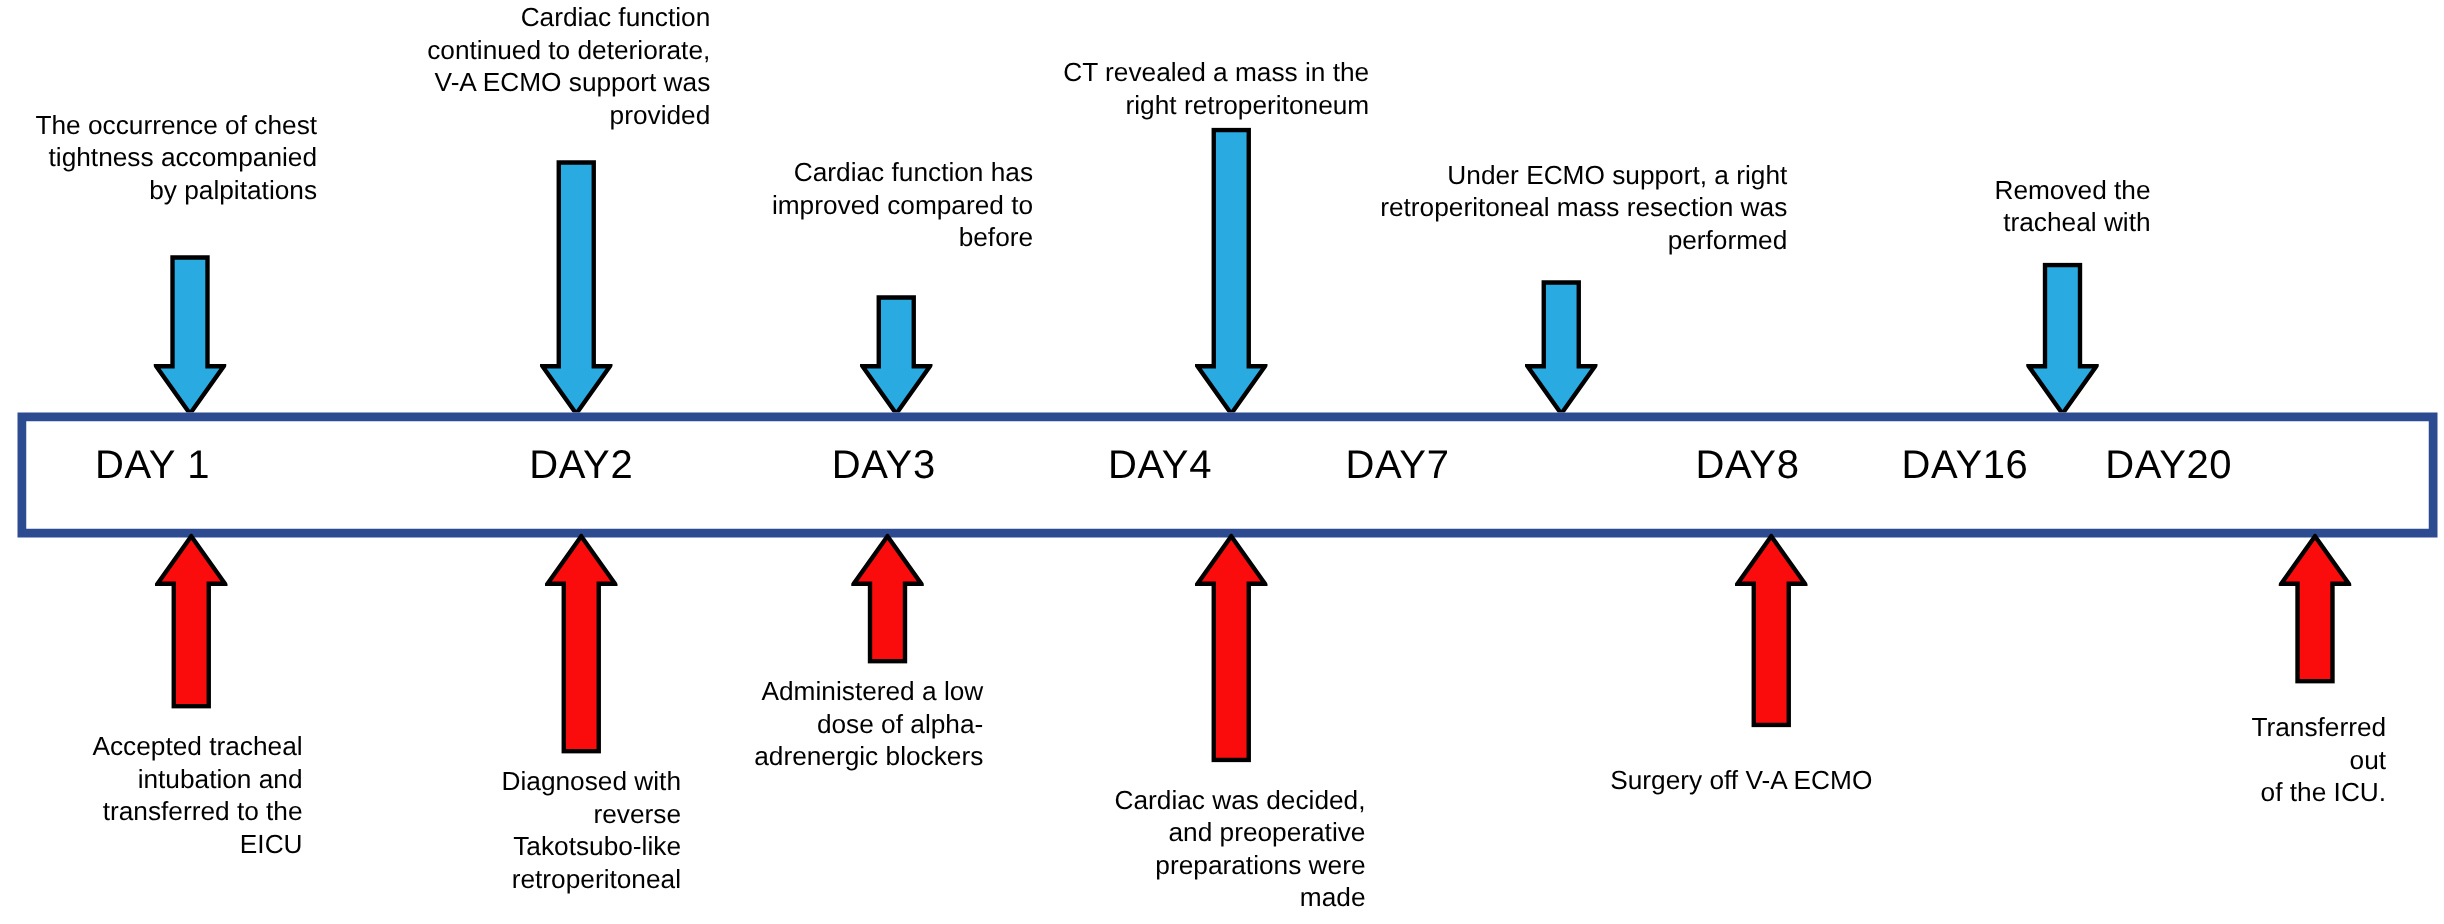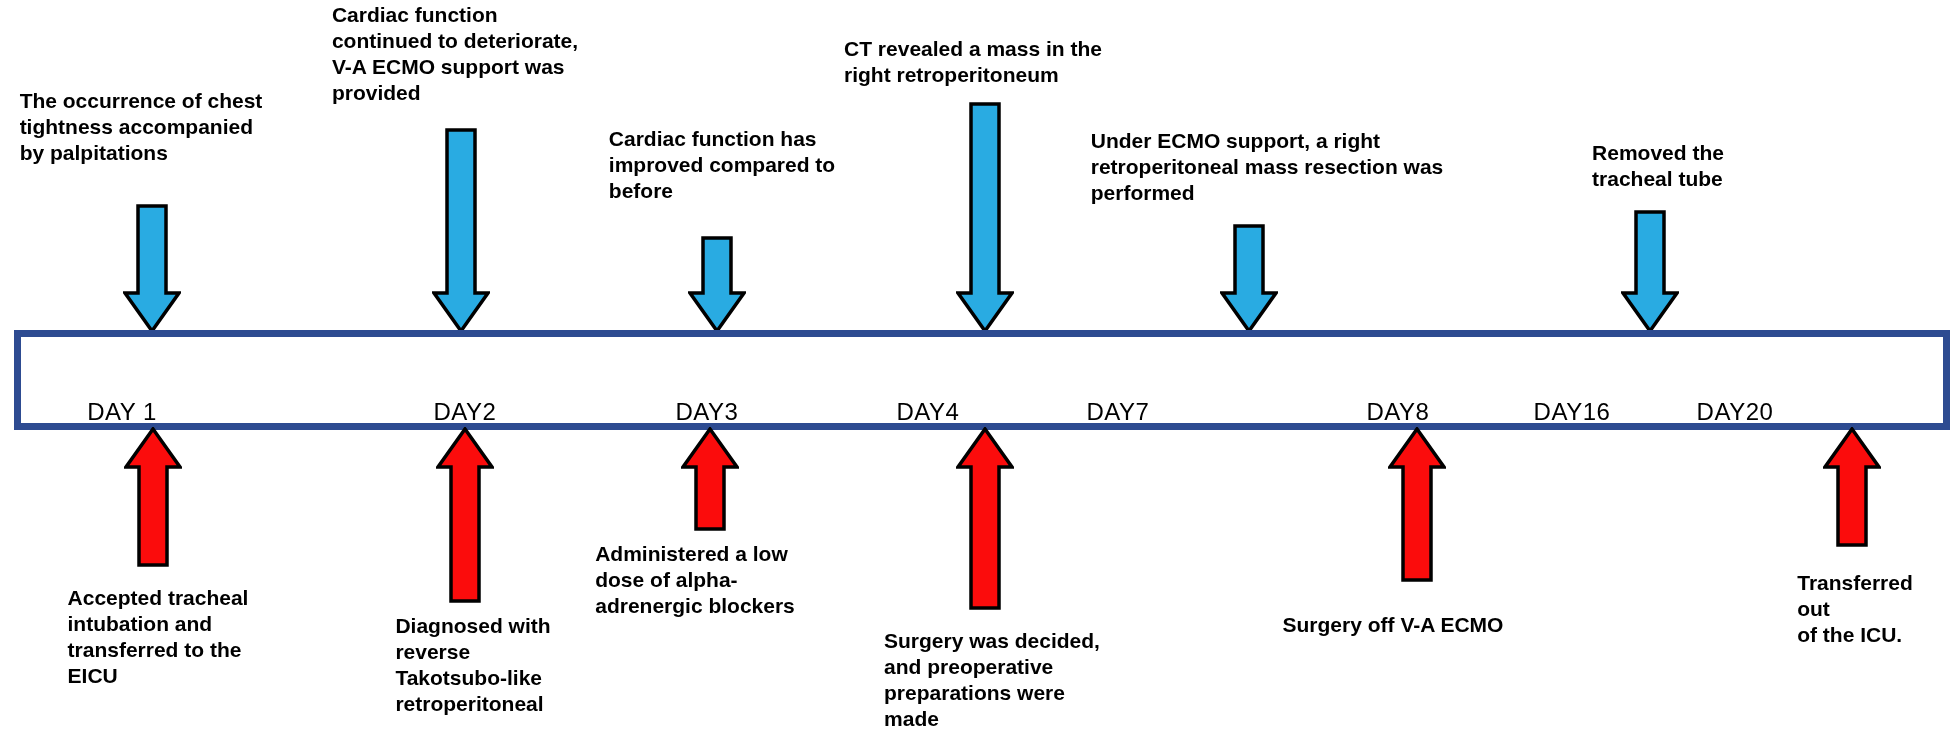--- a/index.html
+++ b/index.html
@@ -9,22 +9,22 @@
     height: 739px;
     background: #fff;
     overflow: hidden;
     font-family: "Liberation Sans", sans-serif;
     color: #000;
   }
   .note {
     position: absolute;
     transform: translateX(-50%);
     white-space: pre-line;
-    text-align: left;
-    font-weight: bold;
+    text-align: right;
+    font-weight: normal;
     font-size: 21px;
     line-height: 26px;
   }
   .arrow {
     position: absolute;
     transform: translateX(-50%);
     line-height: 0;
   }
   .bar {
     position: absolute;
@@ -33,24 +33,23 @@
     width: 1936px;
     height: 100px;
     box-sizing: border-box;
     border: 7px solid var(--bar-border, #2D4B91);
     background: var(--bar-fill, #fff);
   }
   .day {
     position: absolute;
     transform: translateX(-50%);
     top: 353px;
-    font-size: 24px;
+    font-size: 32px;
     font-weight: normal;
     letter-spacing: 0.5px;
-    margin-top: 45px;
   }
 </style>
 </head>
 <body>
 
 <div class="canvas" style="--bar-border: #2D4B91; --bar-fill: #FFFFFF; background: rgb(255, 255, 255); color: rgb(0, 0, 0);">
 
   <div>
     <div class="note" style="left:141px; top:88px">The occurrence of chest
 tightness accompanied
@@ -70,37 +69,37 @@
   </div>
   <div>
     <div class="note" style="left:722px; top:126px">Cardiac function has
 improved compared to
 before</div>
     <div class="arrow" style="left:717px; top:236px"><svg width="58" height="97" viewBox="0 0 58 97">
           <polygon points="15,2 43,2 43,57 56,57 29,95 2,57 15,57" fill="#29ABE2" stroke="#000" stroke-width="3.5" stroke-linejoin="miter"></polygon>
         </svg></div>
   </div>
   <div>
-    <div class="note" style="left:973px; top:36px">CT revealed a mass in the
+    <div class="note" style="left:973px; top:46px">CT revealed a mass in the
 right retroperitoneum</div>
     <div class="arrow" style="left:985px; top:102px"><svg width="58" height="231" viewBox="0 0 58 231">
           <polygon points="15,2 43,2 43,191 56,191 29,229 2,191 15,191" fill="#29ABE2" stroke="#000" stroke-width="3.5" stroke-linejoin="miter"></polygon>
         </svg></div>
   </div>
   <div>
     <div class="note" style="left:1267px; top:128px">Under ECMO support, a right
 retroperitoneal mass resection was
 performed</div>
     <div class="arrow" style="left:1249px; top:224px"><svg width="58" height="109" viewBox="0 0 58 109">
           <polygon points="15,2 43,2 43,69 56,69 29,107 2,69 15,69" fill="#29ABE2" stroke="#000" stroke-width="3.5" stroke-linejoin="miter"></polygon>
         </svg></div>
   </div>
   <div>
     <div class="note" style="left:1658px; top:140px">Removed the
-tracheal tube</div>
+tracheal with</div>
     <div class="arrow" style="left:1650px; top:210px"><svg width="58" height="123" viewBox="0 0 58 123">
           <polygon points="15,2 43,2 43,83 56,83 29,121 2,83 15,83" fill="#29ABE2" stroke="#000" stroke-width="3.5" stroke-linejoin="miter"></polygon>
         </svg></div>
   </div>
 
   <div class="bar"></div>
   <span class="day" style="left:122px">DAY 1</span>
   <span class="day" style="left:465px">DAY2</span>
   <span class="day" style="left:707px">DAY3</span>
   <span class="day" style="left:928px">DAY4</span>
@@ -132,21 +131,21 @@
           <polygon points="29,2 56,40 43,40 43,102 15,102 15,40 2,40" fill="#FB0C0C" stroke="#000" stroke-width="3.5" stroke-linejoin="miter"></polygon>
         </svg></div>
     <div class="note" style="left:695px; top:541px">Administered a low
 dose of alpha-
 adrenergic blockers</div>
   </div>
   <div>
     <div class="arrow" style="left:985px; top:427px"><svg width="58" height="183" viewBox="0 0 58 183">
           <polygon points="29,2 56,40 43,40 43,181 15,181 15,40 2,40" fill="#FB0C0C" stroke="#000" stroke-width="3.5" stroke-linejoin="miter"></polygon>
         </svg></div>
-    <div class="note" style="left:992px; top:628px">Surgery was decided,
+    <div class="note" style="left:992px; top:628px">Cardiac was decided,
 and preoperative
 preparations were
 made</div>
   </div>
   <div>
     <div class="arrow" style="left:1417px; top:427px"><svg width="58" height="155" viewBox="0 0 58 155">
           <polygon points="29,2 56,40 43,40 43,153 15,153 15,40 2,40" fill="#FB0C0C" stroke="#000" stroke-width="3.5" stroke-linejoin="miter"></polygon>
         </svg></div>
     <div class="note" style="left:1393px; top:612px">Surgery off V-A ECMO</div>
   </div>

